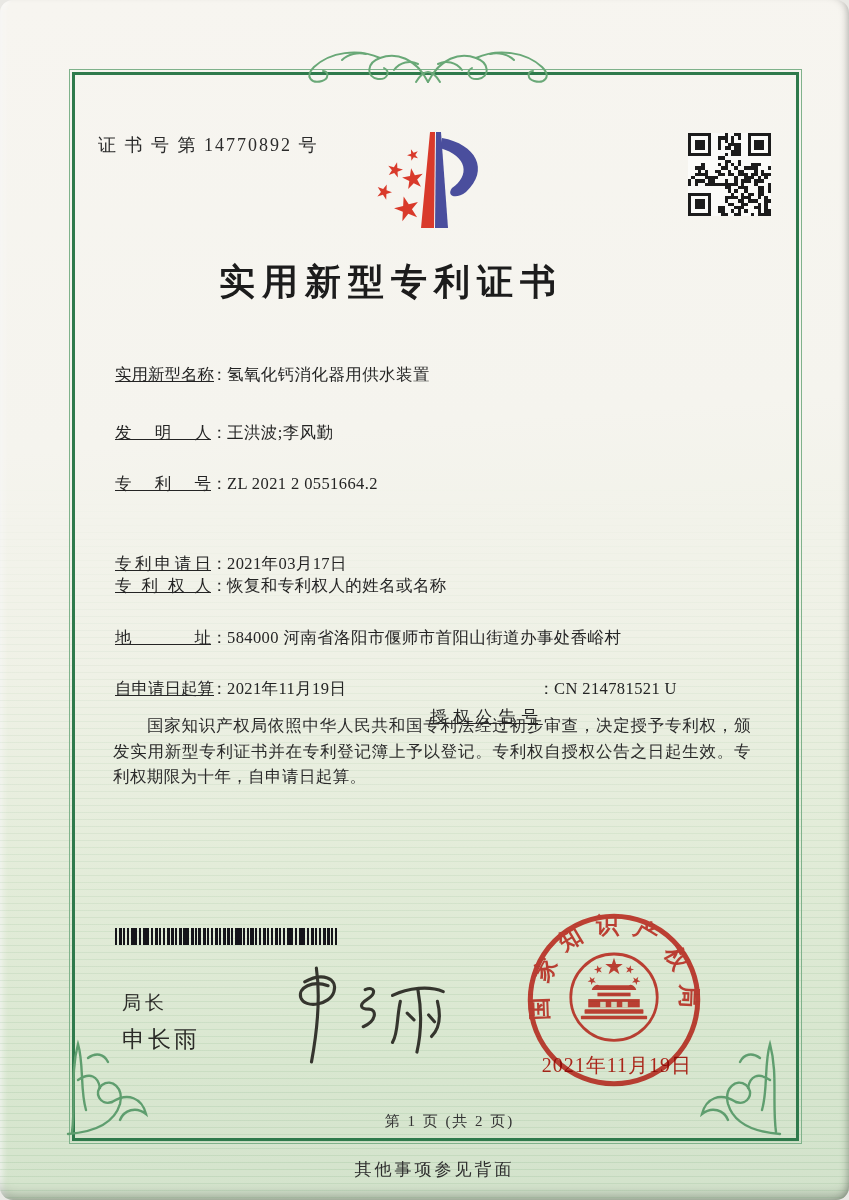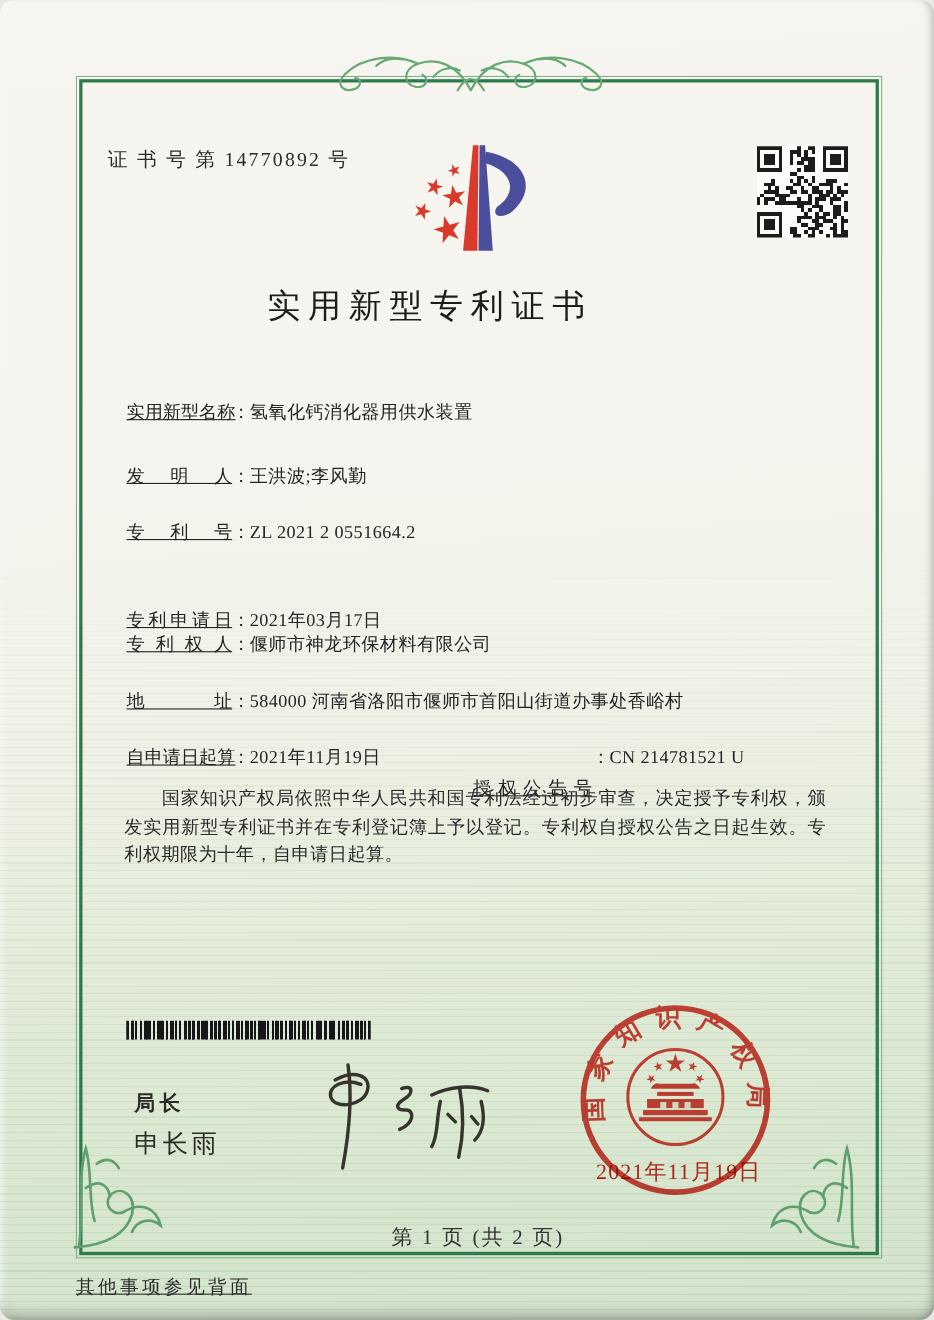--- a/index.html
+++ b/index.html
@@ -13,42 +13,42 @@
   .guilloche{position:absolute;inset:0;pointer-events:none;
     background:repeating-linear-gradient(180deg,rgba(110,165,115,.16) 0 1px,rgba(0,0,0,0) 1px 7px);
     -webkit-mask-image:linear-gradient(180deg,transparent 0 40%,rgba(0,0,0,.55) 62%,#000 100%);
     mask-image:linear-gradient(180deg,transparent 0 40%,rgba(0,0,0,.55) 62%,#000 100%);
   }
   .frame{position:absolute;left:69px;top:69px;width:731px;height:1073px;border:1px solid #7fb28b;}
   .frame::before{content:'';position:absolute;inset:2px;border:3px solid #2f7a4c;}
   .cert-no{position:absolute;left:98px;top:133px;font-size:18px;letter-spacing:2px;color:#2b2b2b;}
   .logo{position:absolute;left:368px;top:124px;width:135px;height:112px;}
   .qr{position:absolute;left:688px;top:133px;width:83px;height:83px;background:#fbfbf9;}
-  .title{position:absolute;left:69px;top:258px;width:644px;text-align:center;font-size:30px;font-weight:400;letter-spacing:7px;color:#1c1c1c;}
+  .title{position:absolute;left:69px;top:258px;width:644px;text-align:center;font-size:36px;font-weight:700;letter-spacing:7px;color:#1c1c1c;}
   .frow{position:absolute;left:115px;font-size:16.5px;line-height:26px;white-space:nowrap;color:#242424;}
   .flabel{display:inline-block;width:96px;text-align:justify;text-align-last:justify;vertical-align:top;text-decoration:underline;}
   .flabel.w2{width:108px;margin-top:28px;}
   .fcolon{display:inline-block;width:16px;}
   .fvalue{letter-spacing:.4px;text-align:right;}
   .pair2{position:absolute;left:315px;top:0;white-space:nowrap;}
   .body-text{position:absolute;left:112px;top:712px;width:640px;font-size:16.5px;line-height:25.5px;text-align:justify;color:#2a2a2a;}
   .body-text p{margin:1px;text-indent:34px;letter-spacing:.4px;}
   .barcode{position:absolute;left:115px;top:928px;width:222px;height:17px;
     background-image:
       repeating-linear-gradient(90deg,#15151a 0 2px,rgba(0,0,0,0) 2px 4px),
       repeating-linear-gradient(90deg,#15151a 0 1px,rgba(0,0,0,0) 1px 6px),
       repeating-linear-gradient(90deg,rgba(0,0,0,0) 0 5px,#15151a 5px 7px,rgba(0,0,0,0) 7px 13px);
   }
-  .signoff-title{position:absolute;left:122px;top:990px;font-size:19px;letter-spacing:4px;color:#2b2b28;font-weight:bold;}
+  .signoff-title{position:absolute;left:122px;top:990px;font-size:19px;letter-spacing:4px;color:#2b2b28;}
   .signoff-name{position:absolute;left:122px;top:1024px;font-size:23px;letter-spacing:3px;color:#2b2b28;}
   .signature{position:absolute;left:250px;top:964px;width:205px;height:102px;}
   .seal{position:absolute;left:522px;top:908px;width:184px;height:184px;mix-blend-mode:multiply;opacity:.93;}
   .seal-date{position:absolute;left:517px;top:1052px;width:200px;text-align:center;font-size:20px;letter-spacing:1px;color:#cb2a20;mix-blend-mode:multiply;}
-  .page-info{position:absolute;left:69px;top:1112px;width:731px;text-align:center;font-size:19px;letter-spacing:2px;color:#333;}
-  .back-note{position:absolute;left:69px;top:1158px;width:731px;text-align:left;font-size:17px;letter-spacing:3px;color:#2e2e2e;text-decoration:underline;}
+  .page-info{position:absolute;left:69px;top:1112px;width:731px;text-align:center;font-size:15px;letter-spacing:2px;color:#333;padding-left:15px;}
+  .back-note{position:absolute;left:69px;top:1158px;width:731px;text-align:center;font-size:17px;letter-spacing:3px;color:#2e2e2e;}
   .flourish-top{position:absolute;left:296px;top:40px;width:264px;height:46px;}
   .corner{position:absolute;width:112px;height:112px;}
   .corner.bl{left:62px;top:1030px;}
   .corner.br{left:674px;top:1030px;transform:scaleX(-1);}
   svg{display:block;}
 </style>
 </head>
 <body>
 
 <div class="page">
@@ -310,21 +310,21 @@
   <div class="frow" style="top:420px">
     <span class="flabel">发明人</span><span class="fcolon">：</span><span class="fvalue">王洪波;李风勤</span>
   </div>
   <div class="frow" style="top:471px">
     <span class="flabel">专利号</span><span class="fcolon">：</span><span class="fvalue">ZL 2021 2 0551664.2</span>
   </div>
   <div class="frow" style="top:551px">
     <span class="flabel">专利申请日</span><span class="fcolon">：</span><span class="fvalue">2021年03月17日</span>
   </div>
   <div class="frow" style="top:573px">
-    <span class="flabel">专利权人</span><span class="fcolon">：</span><span class="fvalue">偃师市神龙环保材料有限公司</span>
+    <span class="flabel">专利权人</span><span class="fcolon">：</span><span class="fvalue">恢复和专利权人的姓名或名称</span>
   </div>
   <div class="frow" style="top:625px">
     <span class="flabel">地址</span><span class="fcolon">：</span><span class="fvalue">584000 河南省洛阳市偃师市首阳山街道办事处香峪村</span>
   </div>
   <div class="frow" style="top:676px;width:640px">
     <span class="flabel">自申请日起算</span><span class="fcolon">：</span><span class="fvalue">2021年11月19日</span>
     <span class="pair2">
       <span class="flabel w2">授权公告号</span><span class="fcolon">：</span><span class="fvalue">CN 214781521 U</span>
     </span>
   </div>

